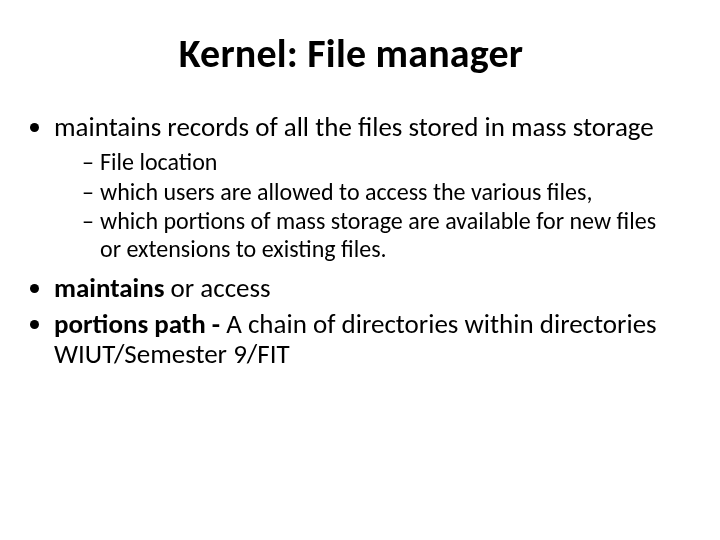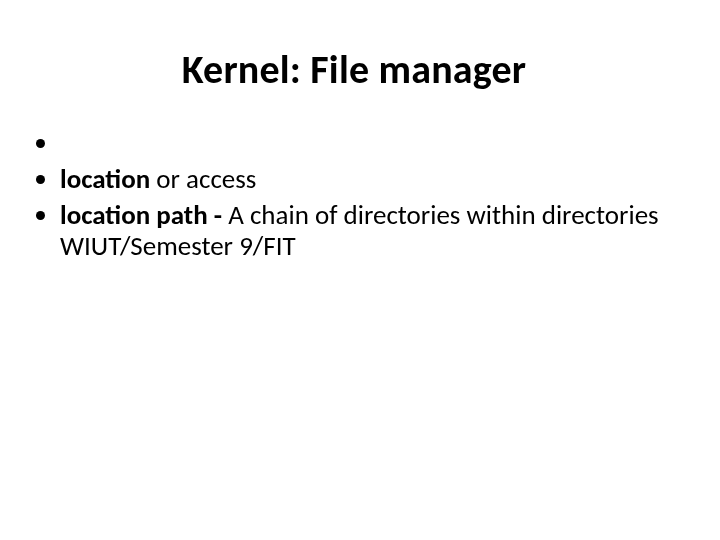--- a/index.html
+++ b/index.html
@@ -8,23 +8,22 @@
     width: 720px;
     height: 540px;
     background: #fff;
     font-family: Calibri, "Segoe UI", Arial, sans-serif;
     color: #000;
   }
   .slide {
     box-sizing: border-box;
     width: 720px;
     height: 432px;
-    padding: 28px 40px 20px 28px;
+    padding: 28px 40px 20px 22px;
     overflow: hidden;
-    margin-top: 16px;
   }
   .title {
     text-align: center;
     font-weight: 700;
     font-size: 40px;
     line-height: 1.1;
     margin: 4px 0 36px 0;
     letter-spacing: 0.2px;
   }
   ul.level1 {
@@ -59,21 +58,27 @@
   .b { font-weight: 700; }
 </style>
 </head>
 <body>
 
 <div class="slide">
   <h1 class="title">Kernel: File manager</h1>
 
   <ul class="level1">
     <li>
+      <span>maintains records of all the files stored in mass storage</span>
+      <ul class="level2">
+        <li>File location</li>
+        <li>which users are allowed to access the various files,</li>
+        <li>which portions of mass storage are available for new files or extensions to existing files.</li>
+      </ul>
     </li>
     <li>
-      <span class="b">location</span><span> or access</span>
+      <span class="b">maintains</span><span> or access</span>
     </li>
     <li>
-      <span class="b">location path - </span><span>A chain of directories within directories WIUT/Semester 9/FIT</span>
+      <span class="b">portions path - </span><span>A chain of directories within directories WIUT/Semester 9/FIT</span>
     </li>
   </ul>
 </div>
 
 </body></html>

